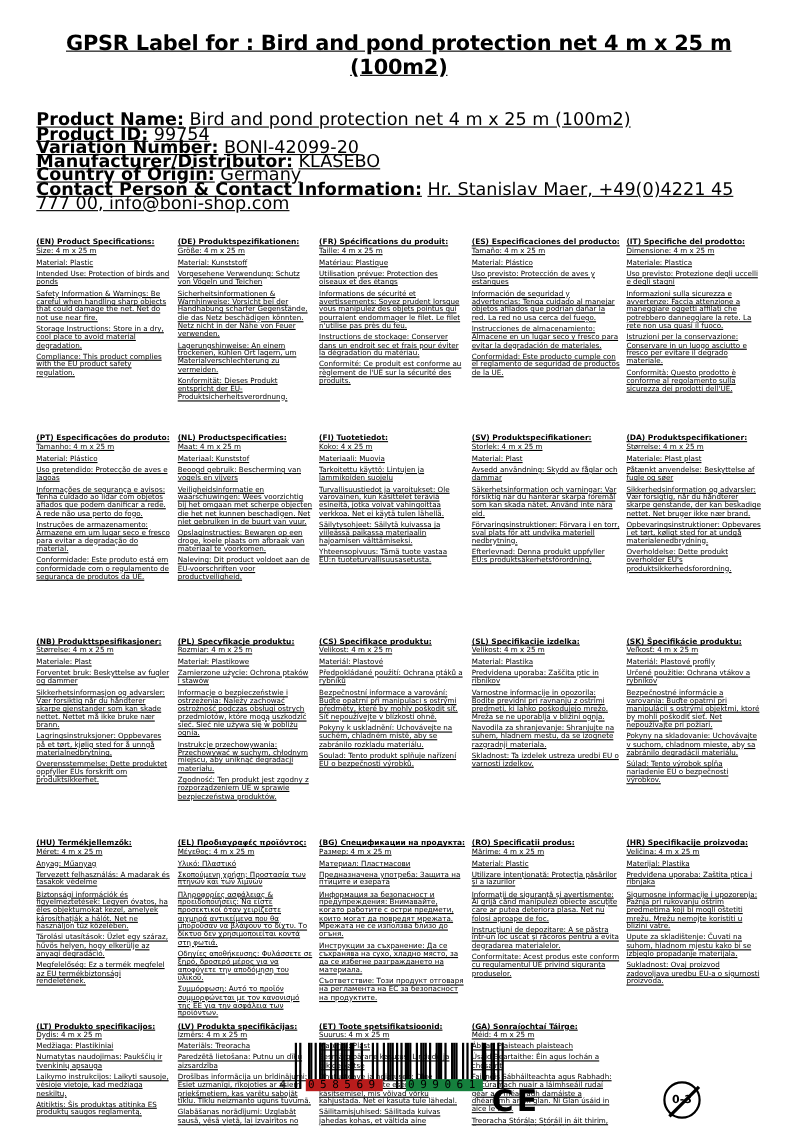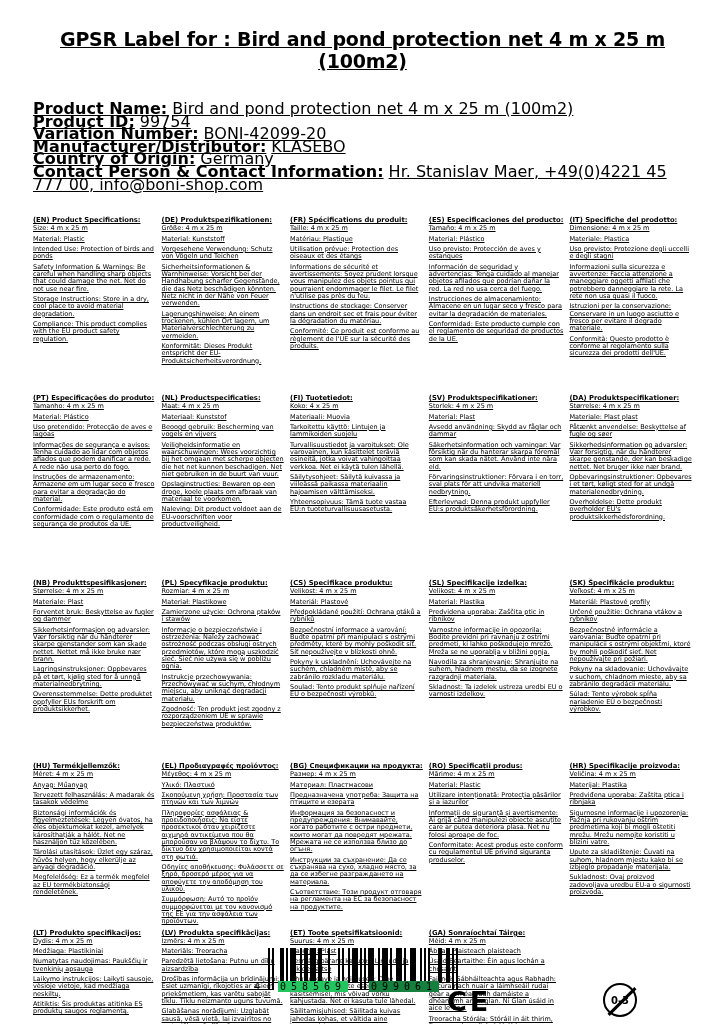--- a/index.html
+++ b/index.html
@@ -17,21 +17,21 @@
   .lang-p{font-size:6.5px;line-height:1.13;margin:0 0 3px;word-wrap:break-word;}
   .bottom{position:absolute;left:0;top:946px;width:725px;height:78px;}
   .barcode-wrap{position:absolute;left:268px;top:2px;width:190px;}
   .bars{display:flex;align-items:flex-start;height:42px;}
   .module{width:2px;height:34px;}
   .module.black{background:#000;}
   .module.guard{height:42px;}
   .barcode-digits{position:absolute;top:33px;left:0;width:190px;height:12px;
       font-family:"DejaVu Sans Mono",monospace;font-size:10px;}
   .bd-first{position:absolute;left:-14px;top:0;}
-  .bd-g1{position:absolute;left:10px;top:0;letter-spacing:5px;background:#22c55e;padding:0 2px;}
+  .bd-g1{position:absolute;left:10px;top:0;letter-spacing:5px;background:#b91c1c;padding:0 2px;}
   .bd-g2{position:absolute;left:101px;top:0;letter-spacing:5px;background:#15803d;padding:0 2px;}
   .ce-mark{position:absolute;left:447px;top:40px;font-size:27px;font-weight:bold;
       letter-spacing:3px;font-family:"DejaVu Sans",sans-serif;}
   .age-icon{position:absolute;left:603px;top:37px;width:30px;height:30px;border:2.5px solid #000;
       border-radius:50%;display:flex;align-items:center;justify-content:center;}
   .age-text{font-size:10px;font-weight:bold;}
   .age-slash{position:absolute;left:-2px;top:14.5px;width:38px;height:3px;background:#000;
       transform:rotate(-45deg);}
 </style>
 </head>
@@ -209,20 +209,21 @@
         <p class="lang-p">Информация за безопасност и предупреждения: Внимавайте, когато работите с остри предмети, които могат да повредят мрежата. Мрежата не се използва близо до огъня.</p>
         <p class="lang-p">Инструкции за съхранение: Да се съхранява на сухо, хладно място, за да се избегне разграждането на материала.</p>
         <p class="lang-p">Съответствие: Този продукт отговаря на регламента на ЕС за безопасност на продуктите.</p>
       </div>
       <div class="lang-block">
         <div class="lang-heading">(RO) Specificații produs:</div>
         <p class="lang-p">Mărime: 4 m x 25 m</p>
         <p class="lang-p">Material: Plastic</p>
         <p class="lang-p">Utilizare intenționată: Protecția păsărilor și a iazurilor</p>
         <p class="lang-p">Informații de siguranță și avertismente: Ai grijă când manipulezi obiecte ascuțite care ar putea deteriora plasa. Net nu folosi aproape de foc.</p>
+        <p class="lang-p">Instrucțiuni de depozitare: A se păstra într-un loc uscat și răcoros pentru a evita degradarea materialelor.</p>
         <p class="lang-p">Conformitate: Acest produs este conform cu regulamentul UE privind siguranța produselor.</p>
       </div>
       <div class="lang-block">
         <div class="lang-heading">(HR) Specifikacije proizvoda:</div>
         <p class="lang-p">Veličina: 4 m x 25 m</p>
         <p class="lang-p">Materijal: Plastika</p>
         <p class="lang-p">Predviđena uporaba: Zaštita ptica i ribnjaka</p>
         <p class="lang-p">Sigurnosne informacije i upozorenja: Pažnja pri rukovanju oštrim predmetima koji bi mogli oštetiti mrežu. Mrežu nemojte koristiti u blizini vatre.</p>
         <p class="lang-p">Upute za skladištenje: Čuvati na suhom, hladnom mjestu kako bi se izbjeglo propadanje materijala.</p>
         <p class="lang-p">Sukladnost: Ovaj proizvod zadovoljava uredbu EU-a o sigurnosti proizvoda.</p>

